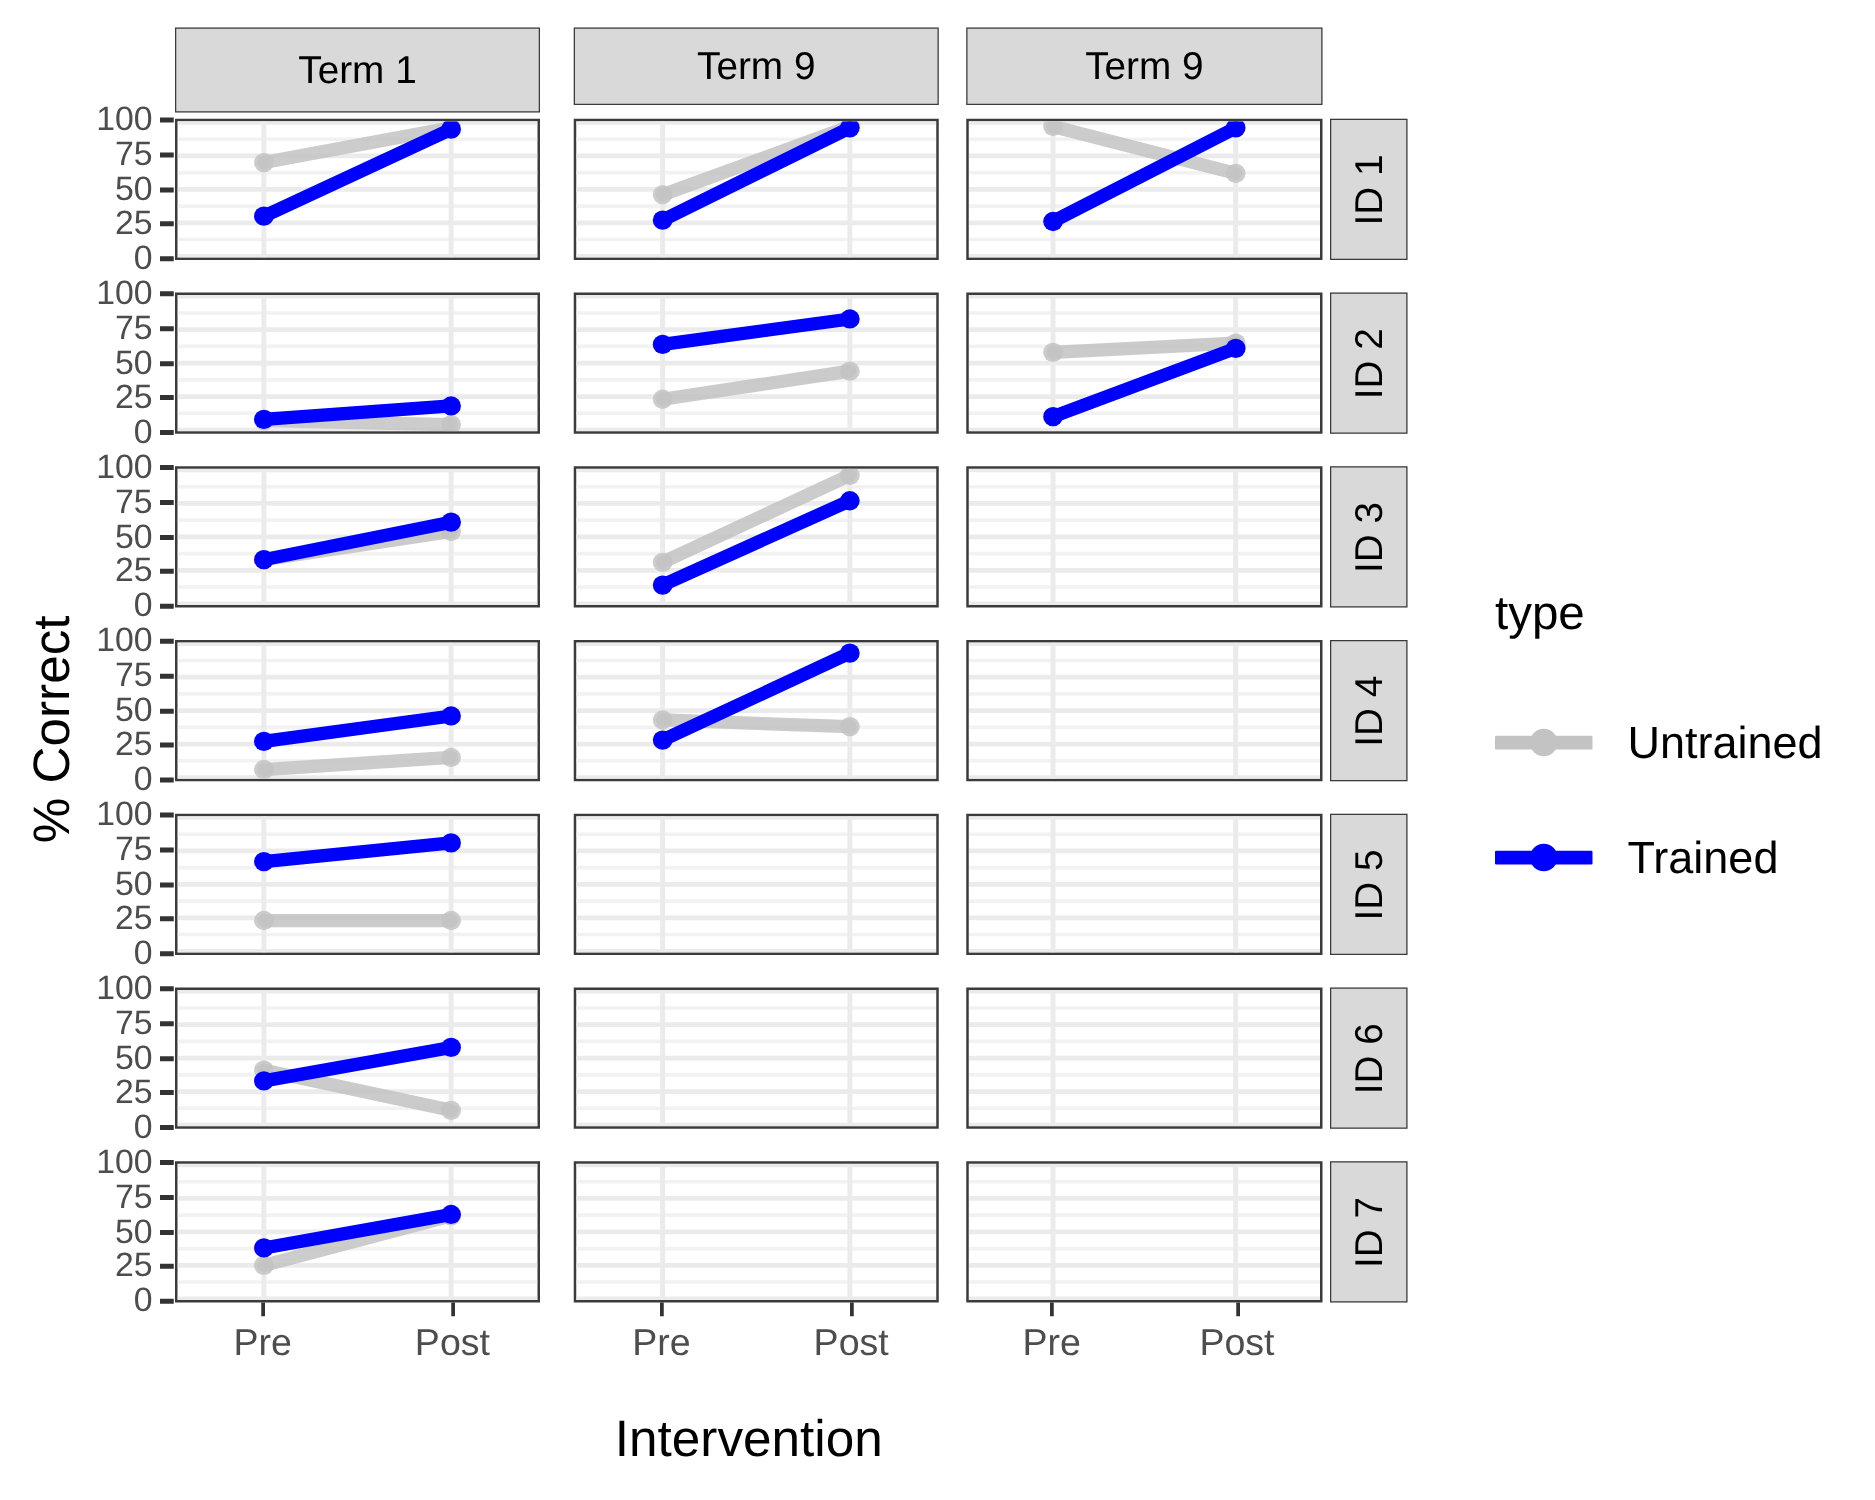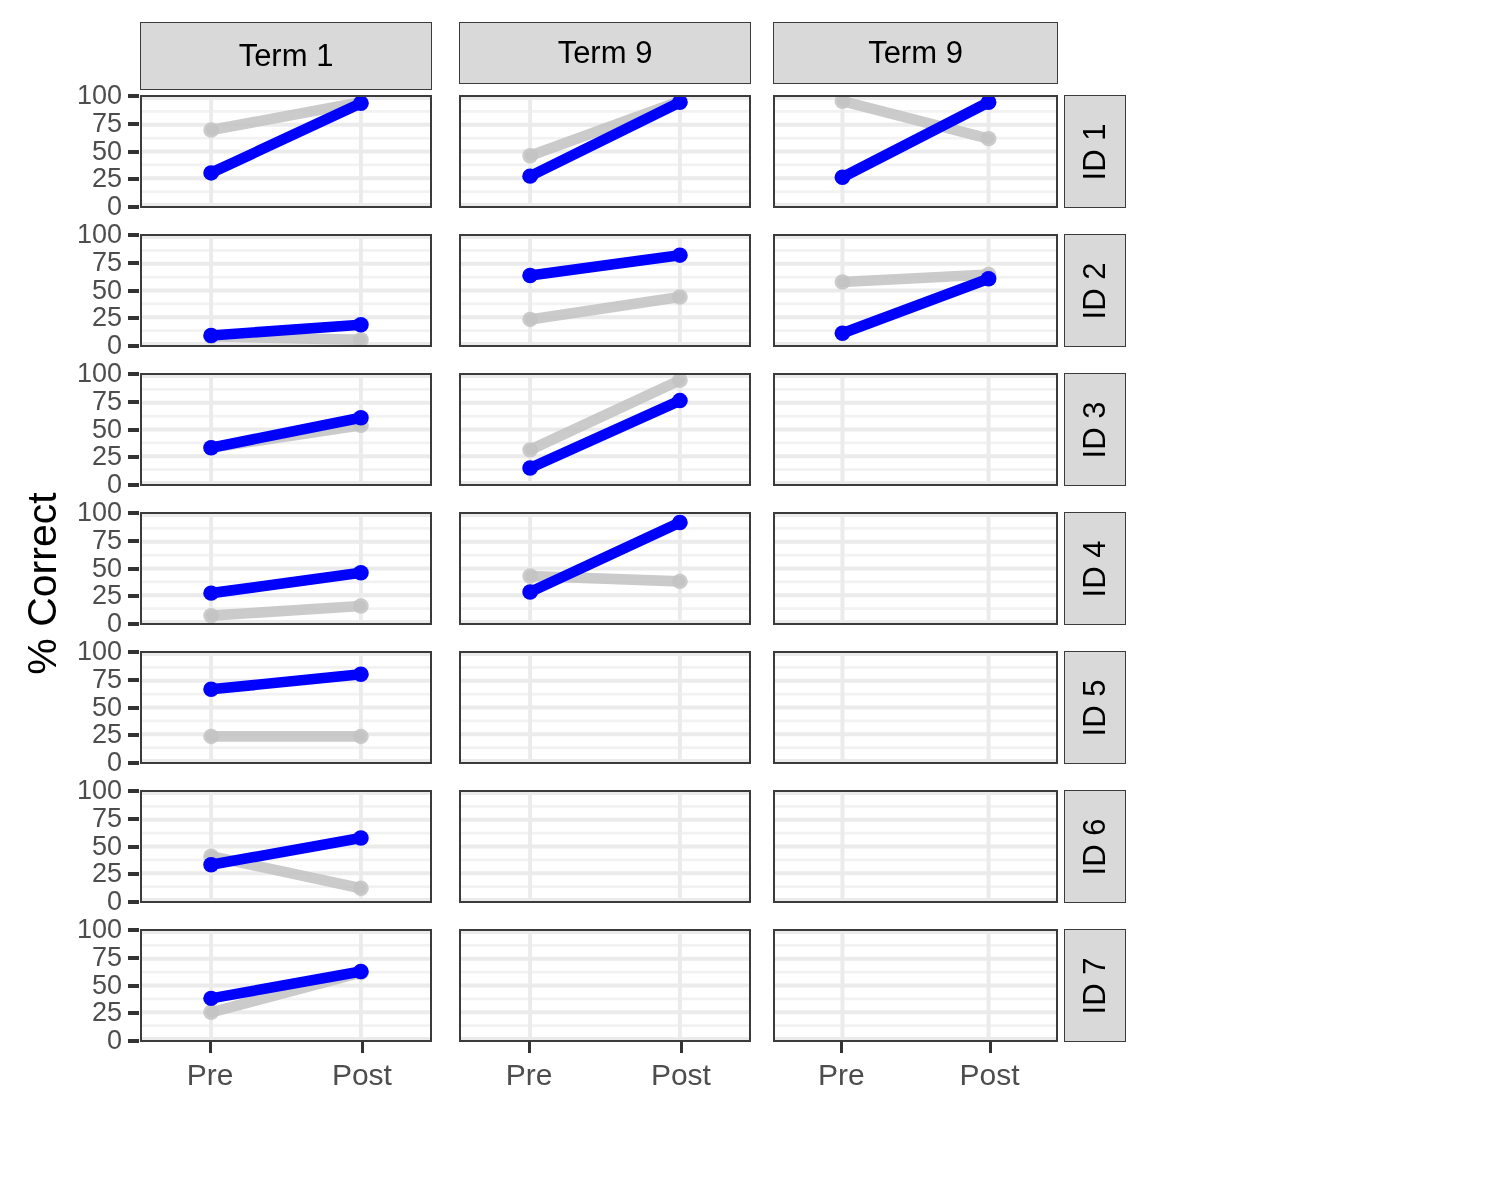--- a/index.html
+++ b/index.html
@@ -105,20 +105,21 @@
   }
   .legend-label{font-size:36px;color:#000;}
 </style>
 </head>
 <body>
 
 <div id="root">
 
   <div class="ylab">% Correct</div>
 
+  <div class="xlab">Intervention</div>
 
   <div id="strips-cols">
       <div class="colstrip" style="left: 140px; top: 22px; width: 292px; height: 68px;">
         <span>Term 1</span>
       </div>
       <div class="colstrip" style="left: 459px; top: 22px; width: 292px; height: 62px;">
         <span>Term 9</span>
       </div>
       <div class="colstrip" style="left: 773px; top: 22px; width: 285px; height: 62px;">
         <span>Term 9</span>
@@ -674,14 +675,31 @@
       <div class="xtick-mark" style="left: 528.08px; top: 1042px;"></div>
       <div class="xtick-label" style="left: 444.08px; top: 1058px; width: 170px;">Pre</div>
       <div class="xtick-mark" style="left: 679.92px; top: 1042px;"></div>
       <div class="xtick-label" style="left: 595.92px; top: 1058px; width: 170px;">Post</div>
       <div class="xtick-mark" style="left: 840.4px; top: 1042px;"></div>
       <div class="xtick-label" style="left: 756.4px; top: 1058px; width: 170px;">Pre</div>
       <div class="xtick-mark" style="left: 988.6px; top: 1042px;"></div>
       <div class="xtick-label" style="left: 904.6px; top: 1058px; width: 170px;">Post</div>
     </div>
 
+  <div class="legend">
+    <div class="legend-title">type</div>
+    <div class="legend-row">
+      <div class="legend-key">
+        <div class="kline" id="lk0line" style="background: rgb(195, 195, 195);"></div>
+          <div class="kdot" id="lk0dot" style="background: rgb(195, 195, 195);"></div>
+      </div>
+      <div class="legend-label">Untrained</div>
+    </div>
+    <div class="legend-row">
+      <div class="legend-key">
+        <div class="kline" id="lk1line" style="background: rgb(0, 0, 255);"></div>
+          <div class="kdot" id="lk1dot" style="background: rgb(0, 0, 255);"></div>
+      </div>
+      <div class="legend-label">Trained</div>
+    </div>
+  </div>
 
 </div>
 
 </body></html>

